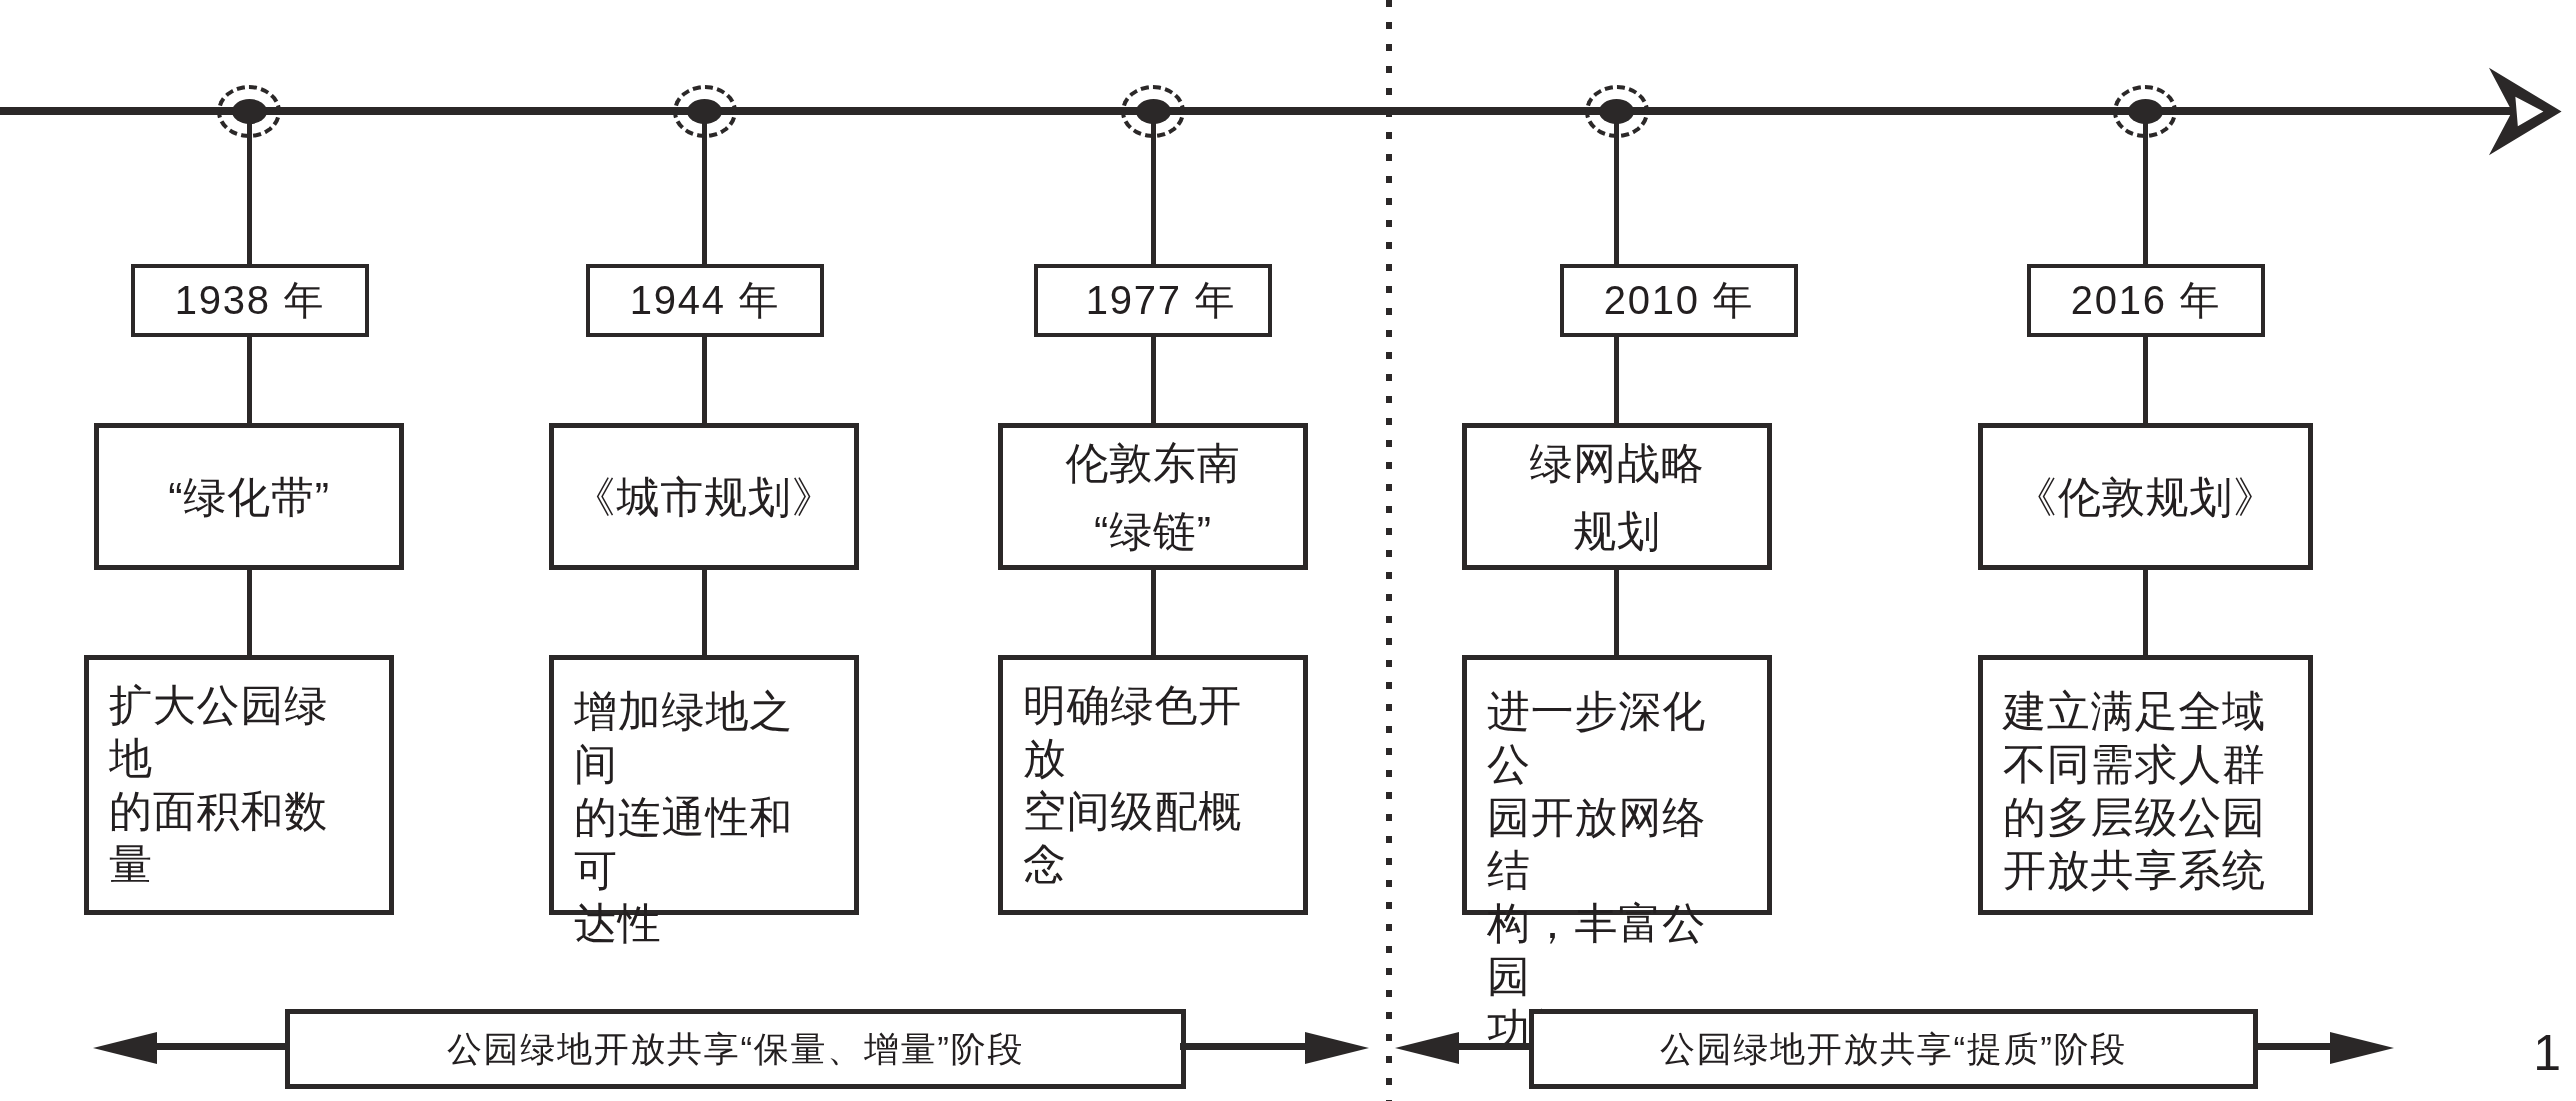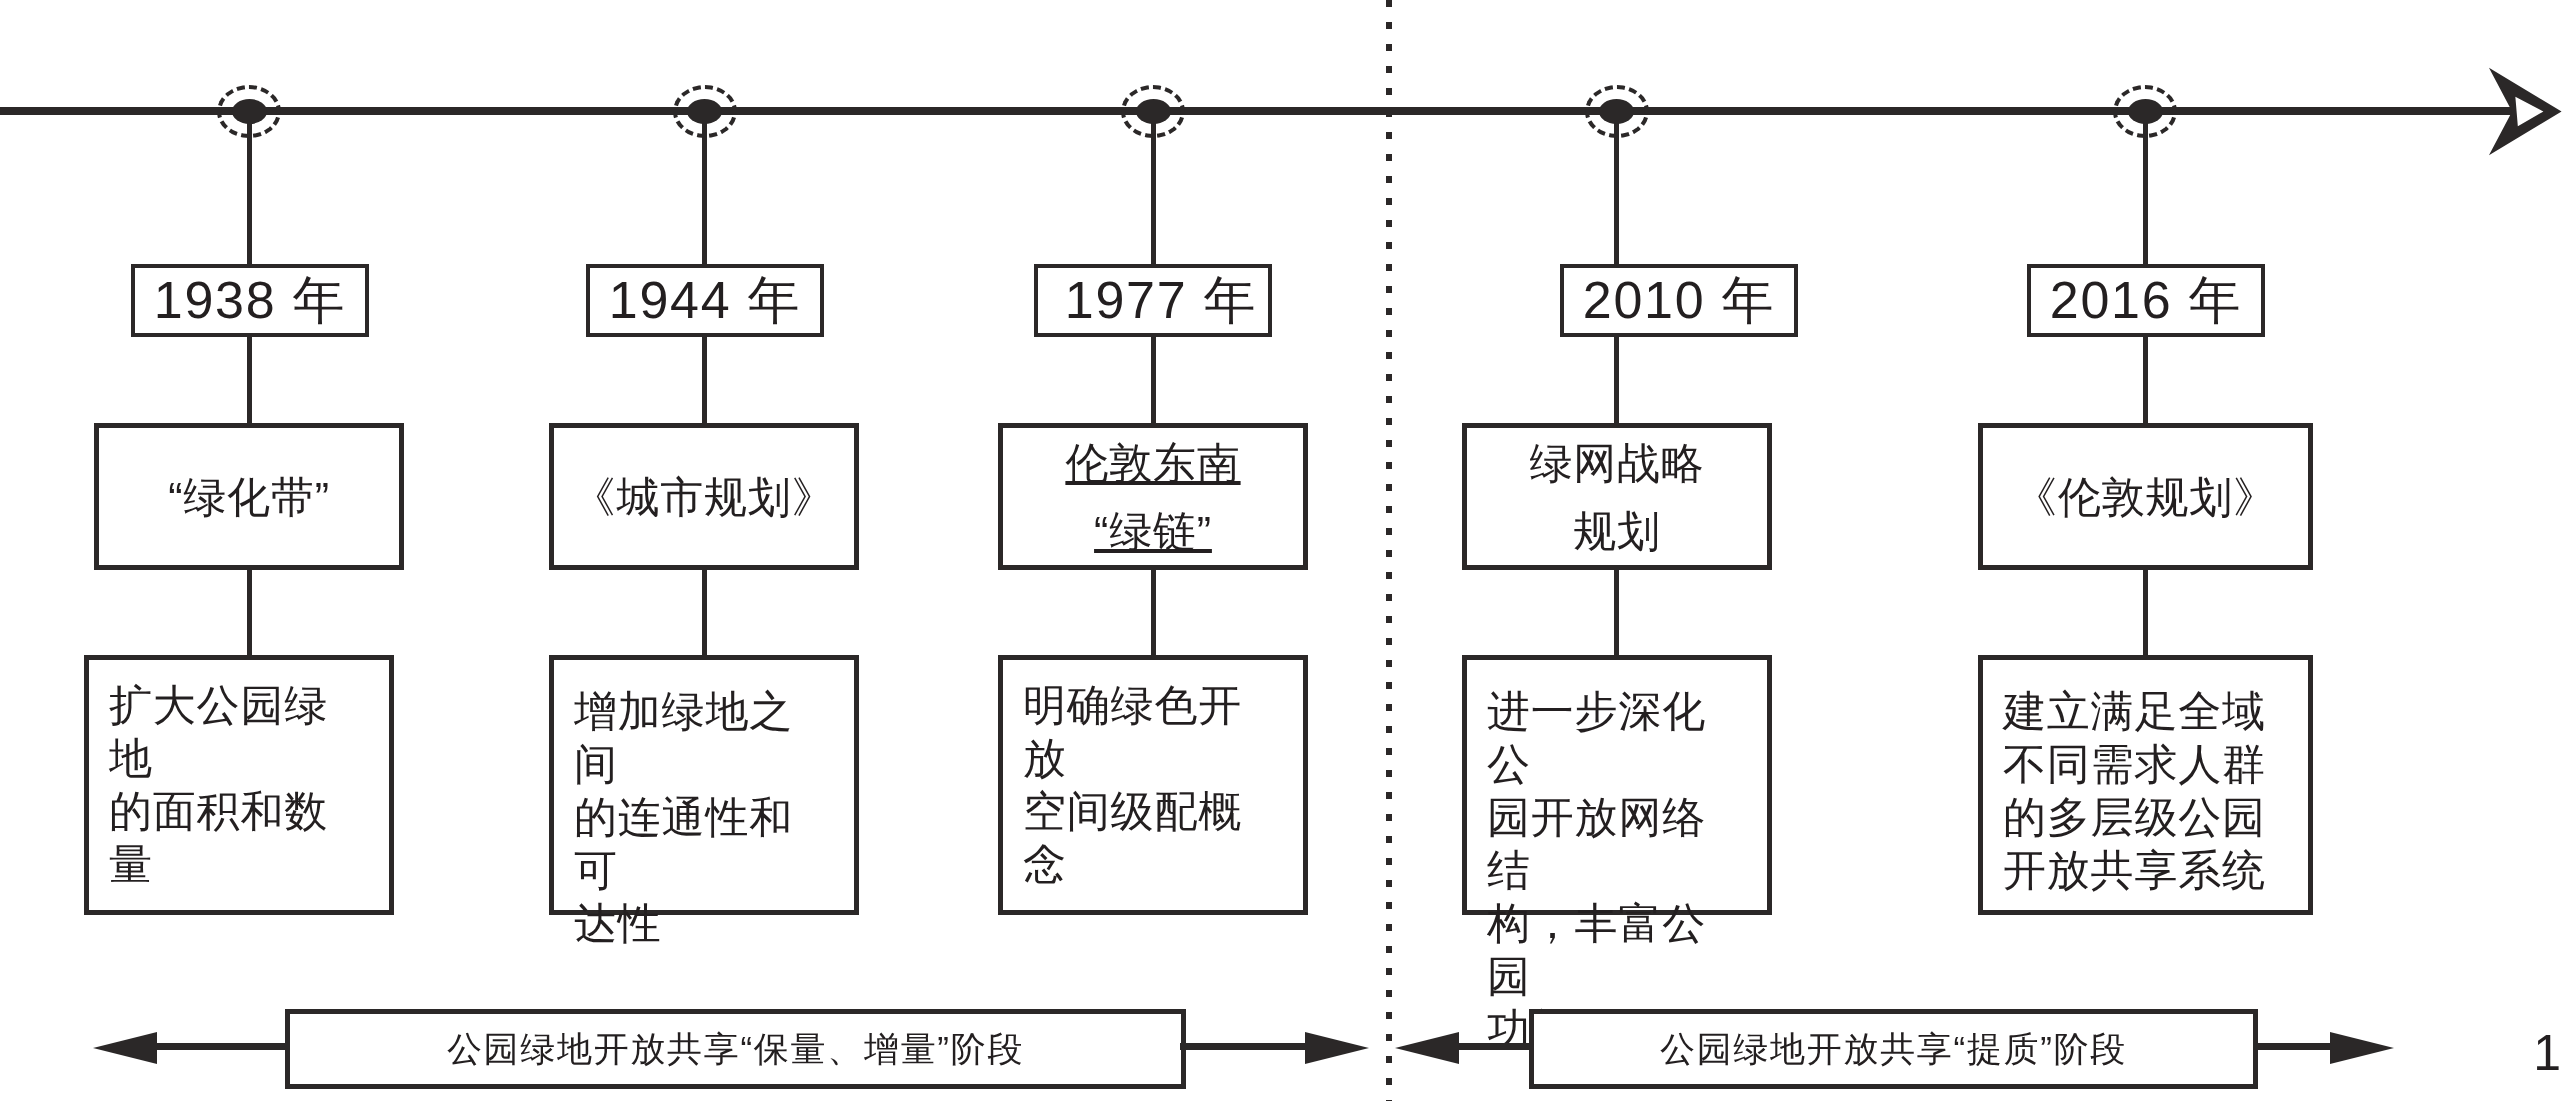--- a/index.html
+++ b/index.html
@@ -66,21 +66,21 @@
     box-sizing: border-box;
     display: flex;
     flex-direction: column;
   }
   .year-box {
     top: 264px;
     width: 238px; height: 73px;
     border: 4.1px solid var(--ink);
     align-items: center;
     justify-content: center;
-    font-size: 52px;
+    font-size: 40px;
     letter-spacing: 1.7px;
     white-space: nowrap;
   }
   .title-box {
     top: 423px;
     width: 310px; height: 147px;
     border: 5px solid var(--ink);
     align-items: center;
     justify-content: center;
     text-align: center;
@@ -102,21 +102,21 @@
   }
   .desc-box.va-center { justify-content: center; }
   .w405 { width: 335px; }
 
   
   .c1.marker { left: 217px; } .c1.marker-dot { left: 232px; } .c1.vline { left: 247px; }
   .c1.year-box { left: 131px; } .c1.title-box { left: 94px; } .c1.desc-box { left: 84px; }
   .c2.marker { left: 673px; } .c2.marker-dot { left: 687px; } .c2.vline { left: 702px; }
   .c2.year-box { left: 586px; } .c2.title-box { left: 549px; } .c2.desc-box { left: 549px; }
   .c3.marker { left: 1121px; } .c3.marker-dot { left: 1136px; } .c3.vline { left: 1151px; }
-  .c3.year-box { left: 1034px; padding-left: 16px; } .c3.title-box { left: 998px; text-decoration: underline; } .c3.desc-box { left: 998px; }
+  .c3.year-box { left: 1034px; padding-left: 16px; } .c3.title-box { left: 998px; } .c3.desc-box { left: 998px; }
   .c4.marker { left: 1585px; } .c4.marker-dot { left: 1599px; } .c4.vline { left: 1614px; }
   .c4.year-box { left: 1560px; } .c4.title-box { left: 1462px; } .c4.desc-box { left: 1462px; }
   .c5.marker { left: 2113px; } .c5.marker-dot { left: 2128px; } .c5.vline { left: 2143px; }
   .c5.year-box { left: 2027px; } .c5.title-box { left: 1978px; } .c5.desc-box { left: 1978px; font-family: Liberation Serif, serif; }
 
   
   .phase-divider {
     position: absolute;
     left: 1386px; top: 0;
     width: 5.8px; height: 1101px;

